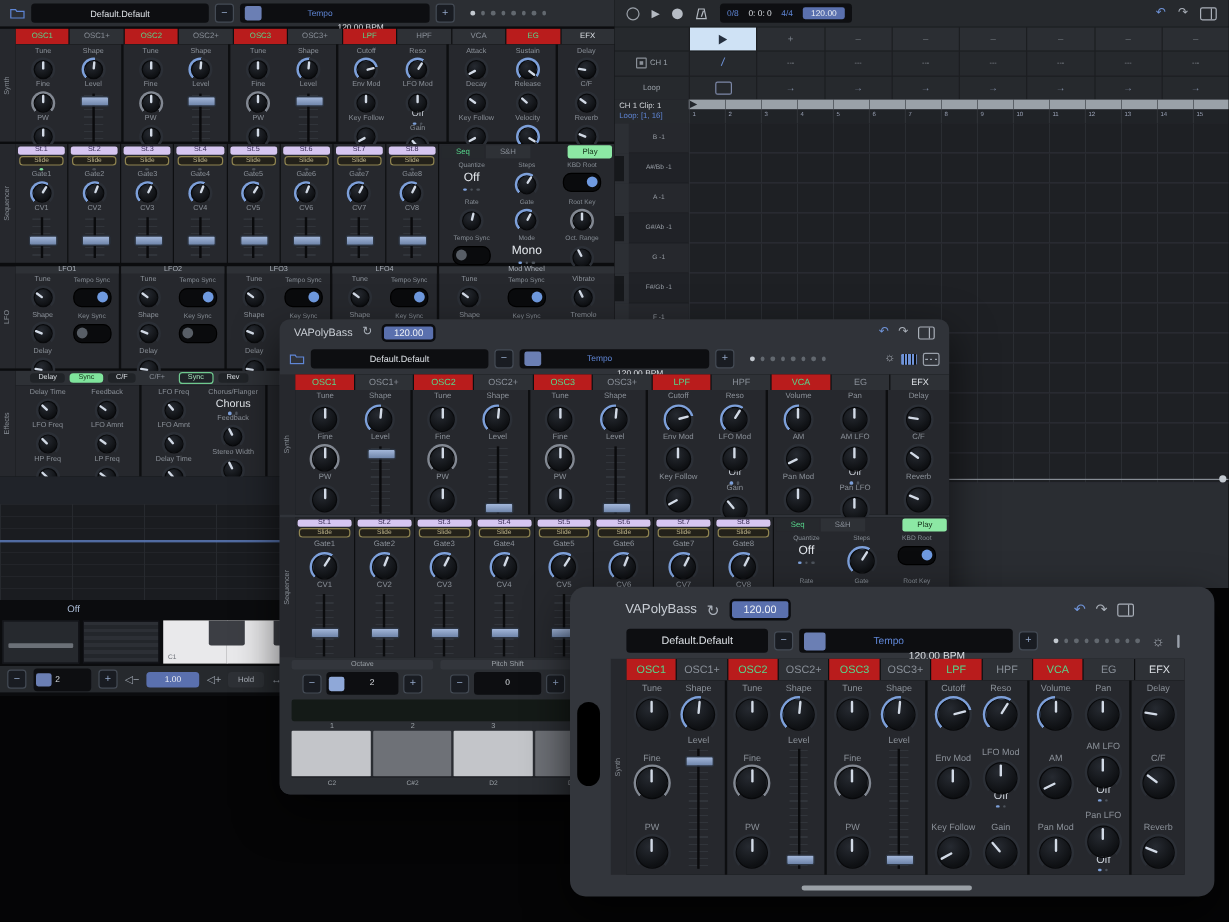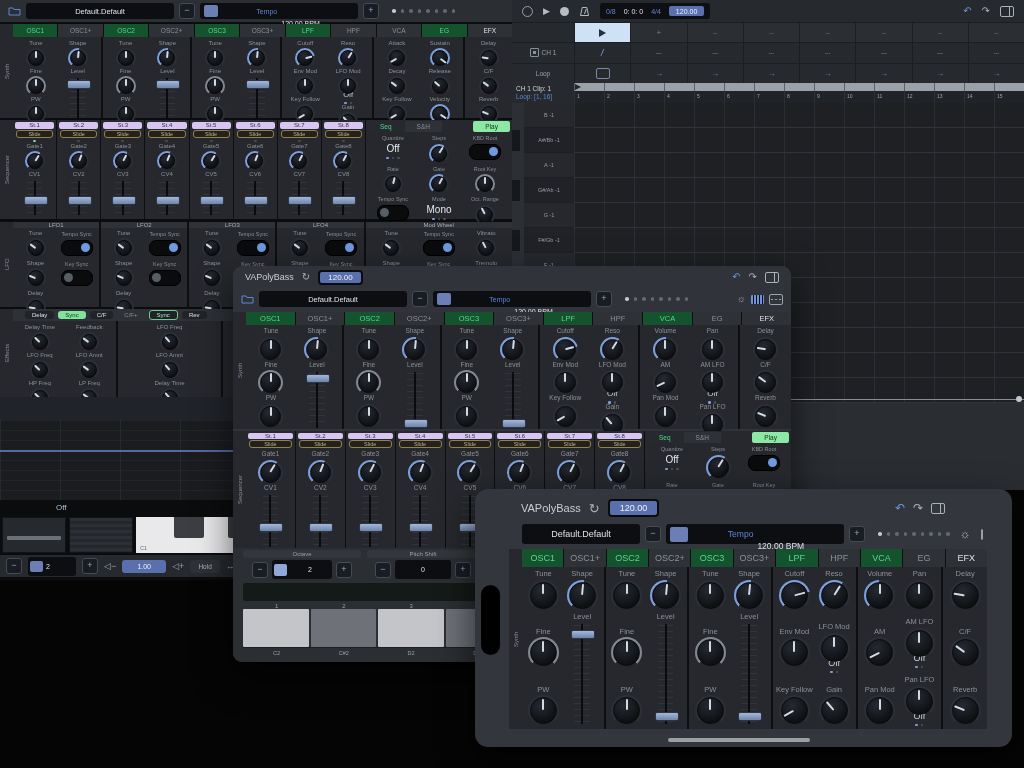--- a/index.html
+++ b/index.html
@@ -29,21 +29,21 @@
   .toggle i{position:absolute;top:2px;width:9px;height:9px;border-radius:50%;}
   .toggle.on i{right:2px;background:#6f9ae0;}
   .toggle.off i{left:2px;background:#585e66;}
   .sqbtn{width:14px;height:14px;border:1px solid #444b55;border-radius:3px;background:#191c22;color:#93a7c9;
         font-size:9px;line-height:12px;text-align:center;flex:none;}
   .sqbtn.yel{border-color:#97894f;color:#c4b87f;}
   
   .tabs{display:flex;height:13px;background:#0d0e10;gap:1px;}
   .tab{flex:1;display:flex;align-items:center;justify-content:center;background:#2e3136;color:#8a9099;
        font-size:6.5px;white-space:nowrap;}
-  .tab.on{background:#14532d;color:#57d68c;}
+  .tab.on{background:#b91c1c;color:#57d68c;}
   .tab.plain{color:#dde1e6;}
   
   .cols{display:flex;gap:2px;background:#0d0e10;flex:1;min-height:0;}
   .sgroup{background:#26282d;display:flex;padding:2px 3px;gap:2px;min-width:0;}
   .subcol{flex:1;display:flex;flex-direction:column;align-items:center;justify-content:space-between;padding:1px 0;min-width:0;}
   .vlabel{width:13px;display:flex;align-items:center;justify-content:center;background:#26282d;
         font-size:6px;color:#878d95;writing-mode:vertical-rl;transform:rotate(180deg);flex:none;}
   
   .stepbtn{height:10px;margin:0 1px;border-radius:2px;background:#d6c6f1;color:#352a51;font-size:6px;
         display:flex;align-items:center;justify-content:center;}
@@ -1000,20 +1000,38 @@
                 </div>
                 <div class="kcell">
                   <div class="klabel">LFO Amnt</div>
                   <div class="knob" style="--a: 0deg; --ac: transparent; --r: -40.5deg;"></div>
                 </div>
                 <div class="kcell">
                   <div class="klabel">Delay Time</div>
                   <div class="knob" style="--a: 0deg; --ac: transparent; --r: -40.5deg;"></div>
                 </div>
               </div>
+              <div class="subcol">
+                <div class="chsel">
+                  <div class="klabel">Chorus/Flanger</div>
+                  <div class="v">Chorus</div>
+                  <div class="ddots">
+                    <i class="on"></i>
+                    <i></i>
+                  </div>
+                </div>
+                <div class="kcell">
+                  <div class="klabel">Feedback</div>
+                  <div class="knob" style="--a: 0deg; --ac: transparent; --r: -27deg;"></div>
+                </div>
+                <div class="kcell">
+                  <div class="klabel">Stereo Width</div>
+                  <div class="knob" style="--a: 0deg; --ac: transparent; --r: -27deg;"></div>
+                </div>
+              </div>
             </div>
             <div class="sgroup" style="flex: 0.95 1 0%;">
               <div class="subcol">
                 <div class="kcell">
                   <div class="klabel">Room Size</div>
                   <div class="knob" style="--a: 0deg; --ac: transparent; --r: -54deg;"></div>
                 </div>
                 <div class="kcell">
                   <div class="klabel">Decay</div>
                   <div class="knob" style="--a: 0deg; --ac: transparent; --r: -54deg;"></div>

